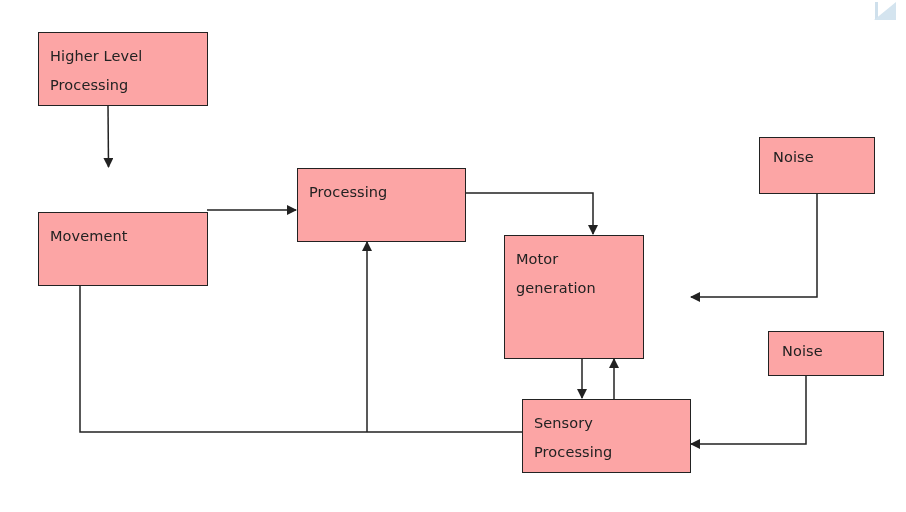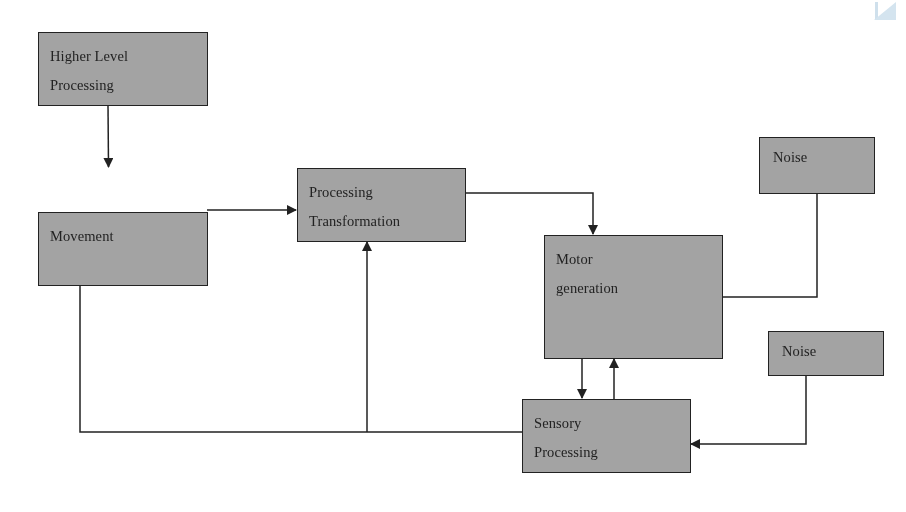--- a/index.html
+++ b/index.html
@@ -1,20 +1,20 @@
 <!DOCTYPE html>
 <html><head>
   <meta charset="utf-8">
   <style>
     html, body { margin: 0; padding: 0; background: #ffffff; }
     body { width: 906px; height: 512px; position: relative; overflow: hidden;
            font-family: "DejaVu Sans", sans-serif; }
-    .box { position: absolute; border: 1.5px solid #222; background: #a3a3a3;
+    .box { position: absolute; border: 1.5px solid #222; background: #fca5a5;
            box-sizing: border-box; padding: 9px 0 0 11px; color: #222;
-           font-size: 14.5px; line-height: 29px; letter-spacing: 0.1px; font-family: Liberation Serif, serif; }
+           font-size: 14.5px; line-height: 29px; letter-spacing: 0.1px; }
     .box span { display: block; white-space: nowrap; }
     svg.links { position: absolute; left: 0; top: 0; }
     .corner { position: absolute; right: 10px; top: 2px; width: 0; height: 0;
               border-left: 22px solid transparent; border-bottom: 18px solid #d4e4ef;
               border-top: 0; }
     .corner-bar { position: absolute; left: 875px; top: 2px; width: 3px; height: 18px; background: #cfe0ec; }
   </style>
 </head>
 <body>
 
@@ -44,24 +44,23 @@
   <span>Higher Level</span>
   <span>Processing</span>
 </div>
 
 <div class="box" style="left:38px;top:168px;width:170px;height:74px;margin-top:44px;">
   <span>Movement</span>
 </div>
 
 <div class="box" style="left:297px;top:168px;width:169px;height:74px;">
   <span>Processing</span>
-  <span>Transformation</span>
 </div>
 
-<div class="box" style="left:544px;top:235px;width:179px;height:124px;">
+<div class="box" style="left:504px;top:235px;width:140px;height:124px;">
   <span>Motor</span>
   <span>generation</span>
 </div>
 
 <div class="box" style="left:522px;top:399px;width:169px;height:74px;">
   <span>Sensory</span>
   <span>Processing</span>
 </div>
 
 <div class="box" style="left:759px;top:137px;width:116px;height:57px;padding-top:5px;padding-left:13px;">

